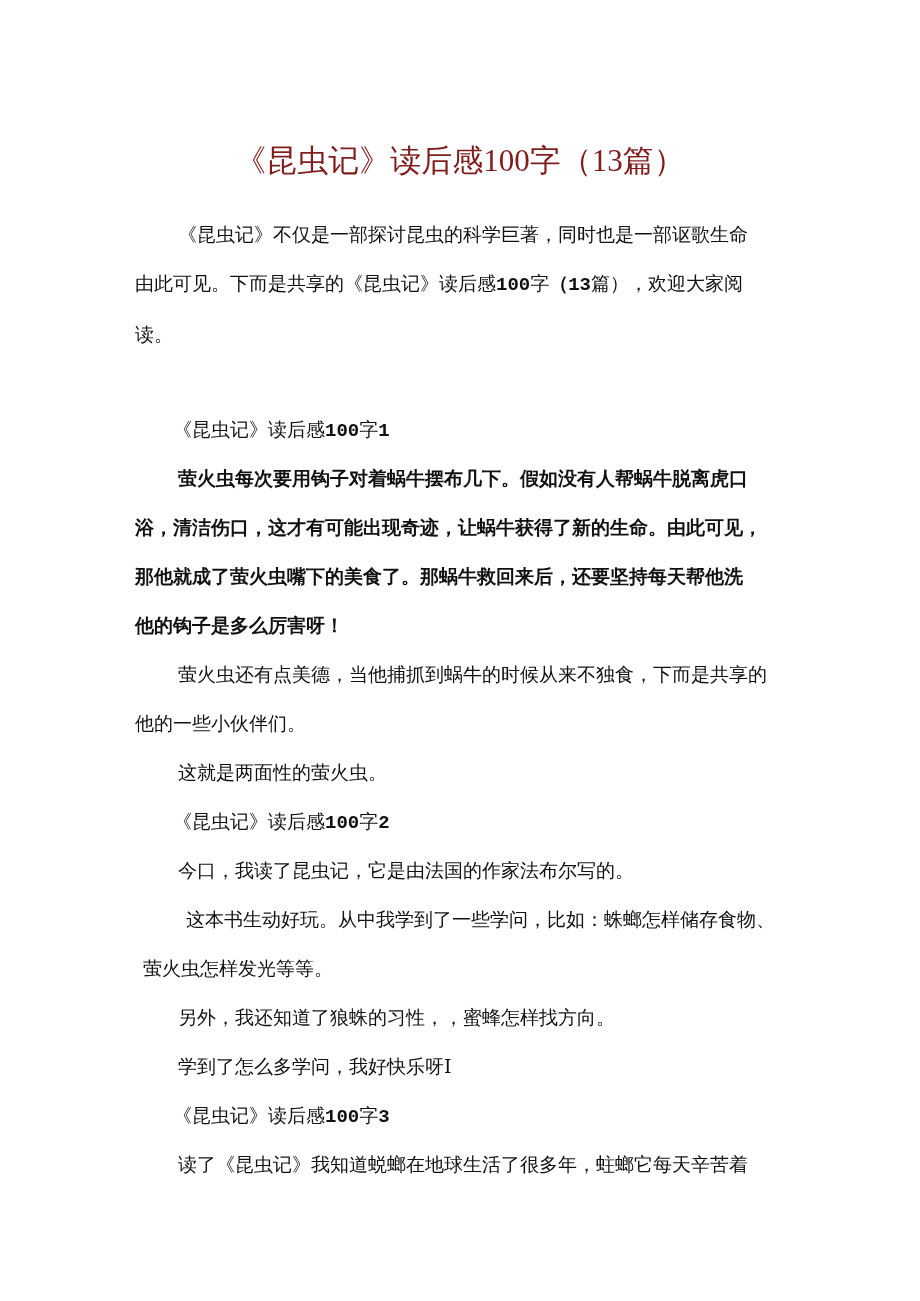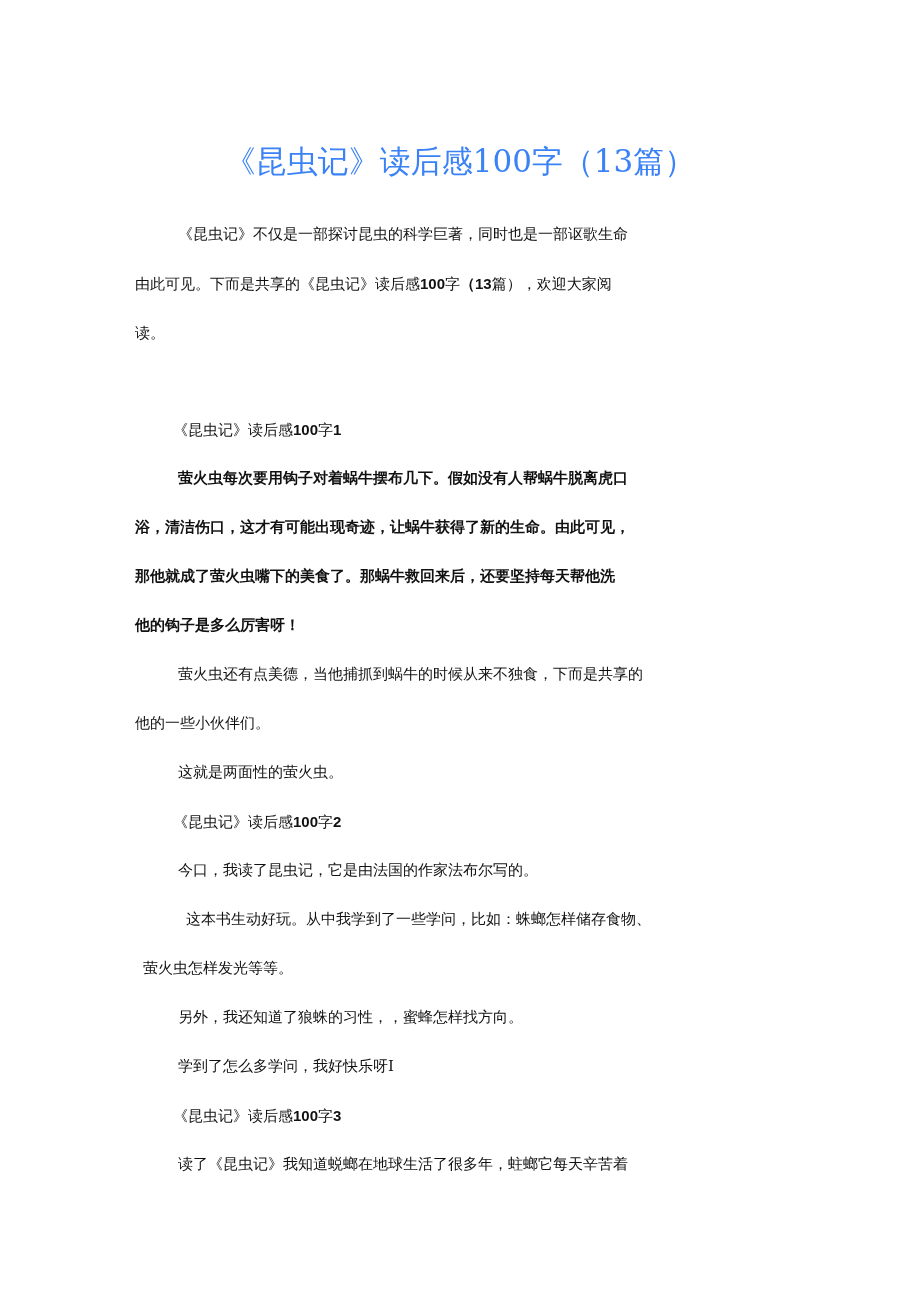--- a/index.html
+++ b/index.html
@@ -1,23 +1,23 @@
 <!DOCTYPE html>
 <html><head>
 <meta charset="utf-8">
 <style>
   html, body { margin:0; padding:0; background:#ffffff; }
   body { width:920px; height:1301px; position:relative; overflow:hidden;
          font-family:"DejaVu Serif", "Liberation Serif", serif; color:#111; }
   .page { position:absolute; left:0; top:0; width:920px; height:1301px; }
   .title { position:absolute; top:138px; left:0; width:920px; text-align:center;
-           font-size:31px; color:#3b82f6; letter-spacing:0px; line-height:46px; }
-  .para { position:absolute; left:135px; width:652px; font-size:15px; line-height:49px;
+           font-size:31px; color:#7f1d1d; letter-spacing:0px; line-height:46px;font-family:Liberation Serif, serif; }
+  .para { position:absolute; left:135px; width:652px; font-size:19px; line-height:49px;
           text-align:justify; }
-  .b { font-family:Liberation Sans, sans-serif; font-weight:bold; }
+  .b { font-family:Liberation Mono, monospace; font-weight:bold; }
   .line { display:block; white-space:nowrap; }
 </style>
 </head>
 <body>
 
 <div class="page">
 
   <div class="title">《昆虫记》读后感100字（13篇）</div>
 
   <div class="para" style="top:210px;">

